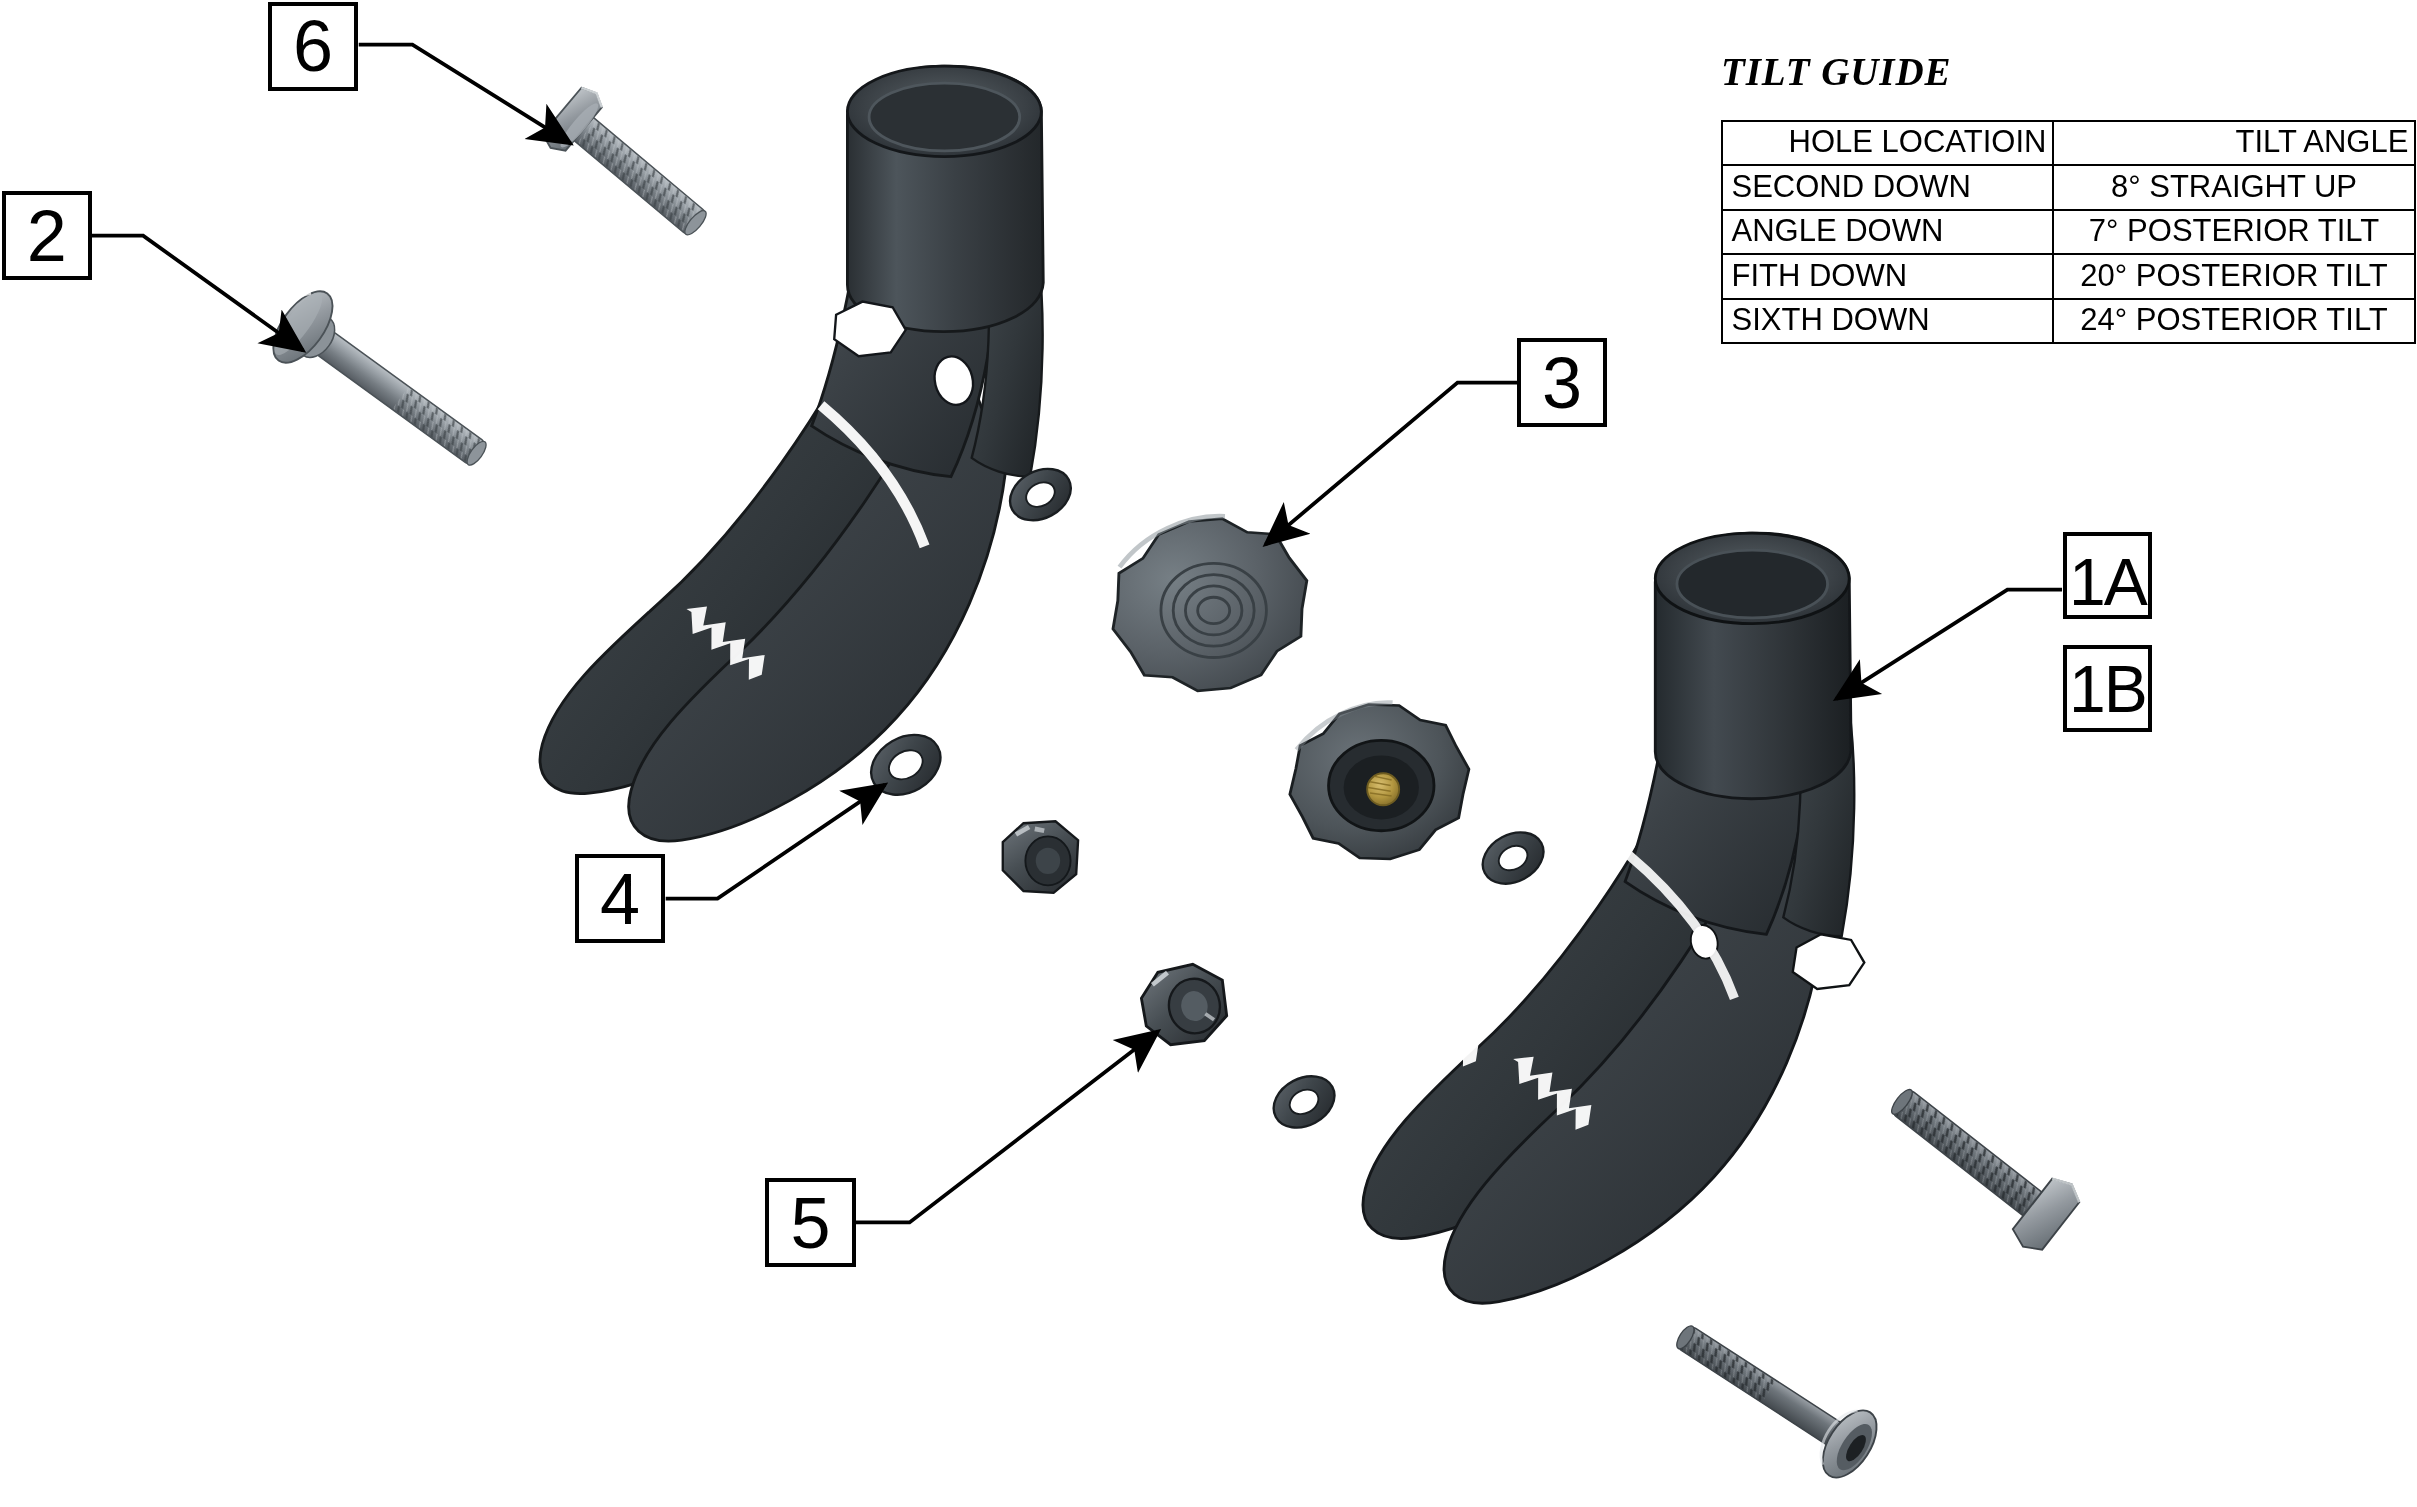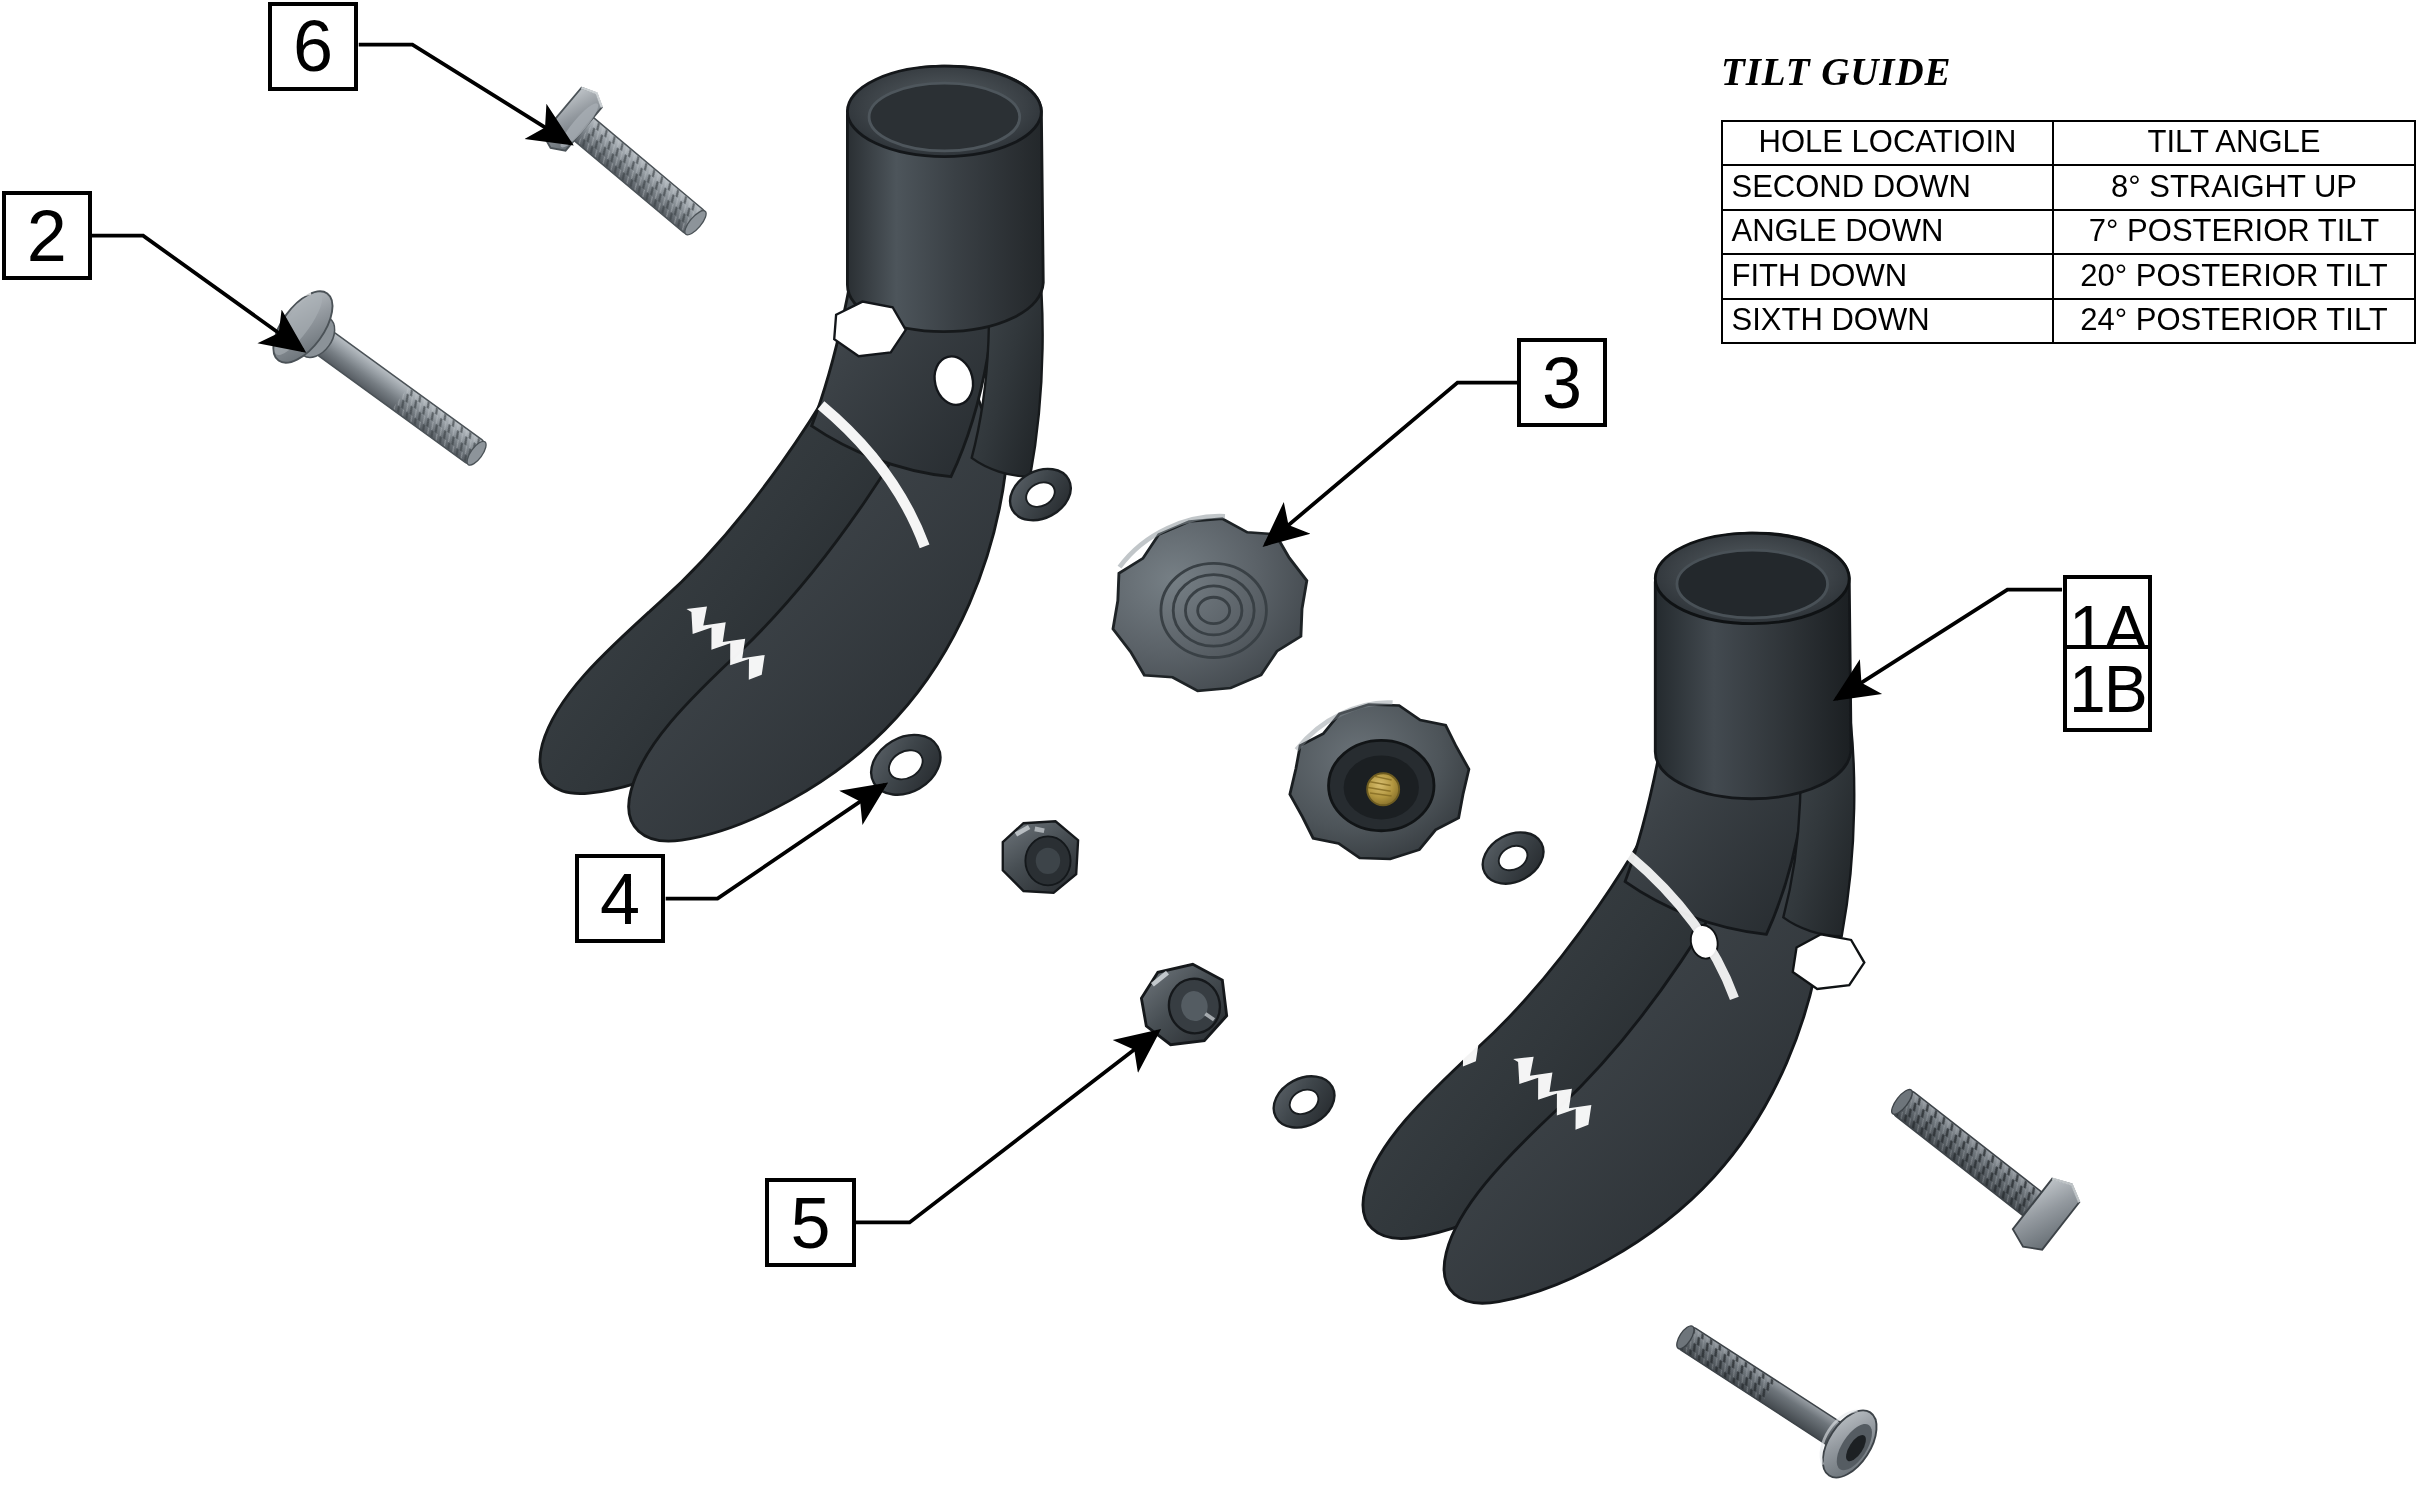--- a/index.html
+++ b/index.html
@@ -90,21 +90,21 @@
     font-family: "Liberation Sans", sans-serif;
     font-size: 31px;
     font-weight: 400;
     line-height: 1.02;
     padding: 2.8px 5.6px 4.7px 5.6px;
     color: #000000;
     height: 35px;
     white-space: nowrap;
     overflow: hidden;
   }
-  table.tilt-table th { text-align: center; }
+  table.tilt-table th { text-align: right; }
   table.tilt-table td.loc { text-align: left; padding-left: 8.5px; }
   table.tilt-table td.ang { text-align: center; }
   table.tilt-table col.c-loc { width: 331px; }
   table.tilt-table col.c-ang { width: 362px; }
 </style>
 </head>
 <body>
 
 <div id="diagram-root">
 
@@ -443,21 +443,21 @@
   </div>
 
   <div class="callout-box num-single" style="left:575px; top:854px; width:90px; height:89px;">
     <span>4</span>
   </div>
 
   <div class="callout-box num-single" style="left:765px; top:1178px; width:91px; height:89px;">
     <span>5</span>
   </div>
 
-  <div class="callout-box num-1" style="left:2063px; top:575px; width:89px; height:107px;">
+  <div class="callout-box num-1" style="left:2063px; top:532px; width:89px; height:87px;align-items:flex-end;">
     <span>1A</span>
   </div>
 
   <div class="callout-box num-1" style="left:2063px; top:645px; width:89px; height:87px;">
     <span>1B</span>
   </div>
 
   <div id="tilt-guide">
     <div id="tilt-guide-title">TILT GUIDE</div>
 

